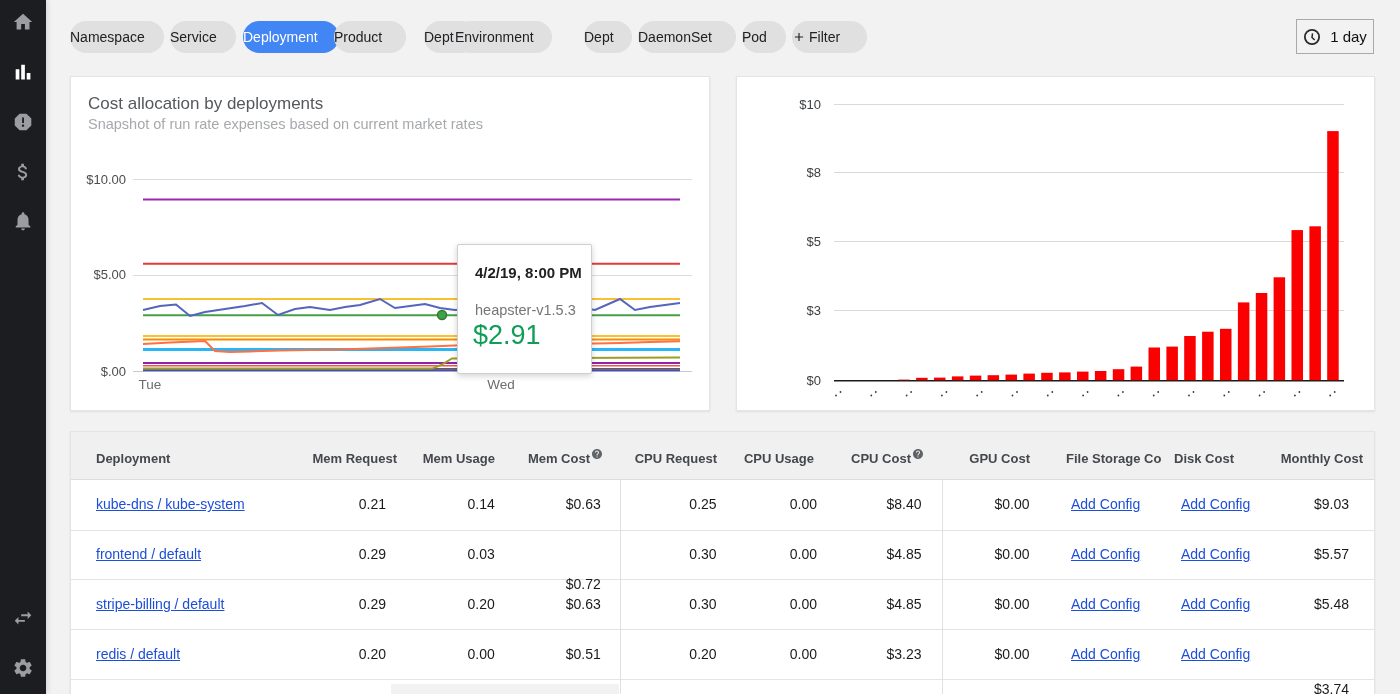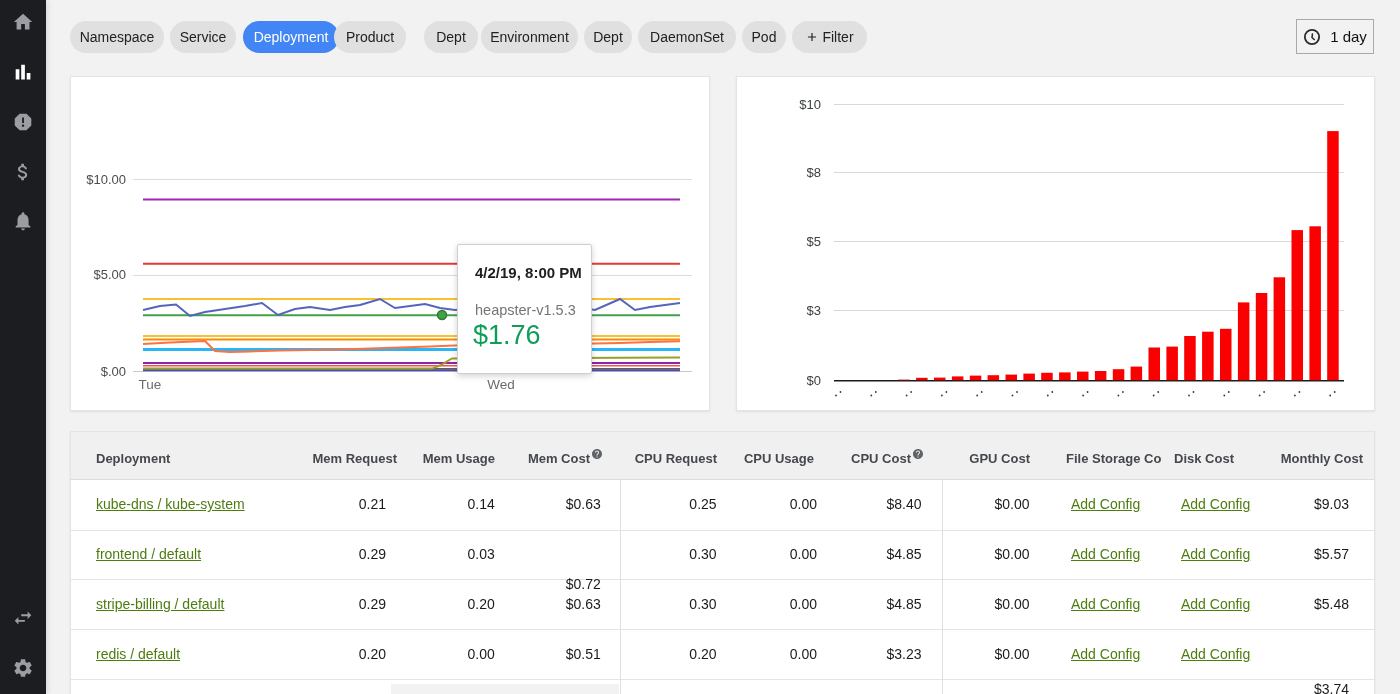--- a/index.html
+++ b/index.html
@@ -1,25 +1,25 @@
 <!DOCTYPE html>
 <html><head>
 <meta charset="utf-8">
 <style>
 *{margin:0;padding:0;box-sizing:border-box}
 html,body{width:1400px;height:694px;overflow:hidden}
 body{background:#f2f2f2;font-family:"Liberation Sans",sans-serif;position:relative}
 .abs{position:absolute}
-.chip{position:absolute;top:21px;height:32px;border-radius:16px;background:#e0e0e0;color:#202124;font-size:14px;line-height:32px;text-align:center}
+.chip{position:absolute;top:21px;height:32px;border-radius:16px;background:#e0e0e0;color:#202124;font-size:14px;line-height:32px;}
 .chip.sel{background:#4285f4;color:#fff}
 .card{position:absolute;background:#fff;border:1px solid #e4e4e4;box-shadow:0 1px 2px rgba(0,0,0,0.08)}
 .hdrcell{position:absolute;font-size:13px;font-weight:bold;color:#44474c;top:451px;white-space:nowrap}
 .qicon{position:absolute;right:-13px;top:-3px}
 .valcell{position:absolute;font-size:14px;color:#1b1b1b}
-a.lnk{color:#4d7c0f;}
+a.lnk{color:#1d4ed8;}
 </style>
 </head>
 <body>
 
 <div class="abs" style="left:0;top:0;width:46px;height:694px;background:#1c1d21;box-shadow:2px 0 5px rgba(0,0,0,0.10)">
   <svg width="46" height="694" viewBox="0 0 46 694" style="position:absolute;left:0;top:0">
     <g fill="#9b9da3">
       <g transform="translate(12,11) scale(0.92)">
           <path d="M10 20v-6h4v6h5v-8h3L12 3 2 12h3v8z"></path>
         </g>
@@ -43,37 +43,39 @@
         </g>
     </g>
   </svg>
 </div>
 
 <div class="chip" style="left:70px;width:94px">Namespace</div>
 <div class="chip" style="left:170px;width:66px">Service</div>
 <div class="chip sel" style="left:243px;width:96px">Deployment</div>
 <div class="chip" style="left:334px;width:72px">Product</div>
 <div class="chip" style="left:424px;width:54px">Dept</div>
-<div class="chip" style="left:481px;width:97px">Environment</div>
+<div class="chip" style="left:455px;width:97px">Environment</div>
 <div class="chip" style="left:584px;width:48px">Dept</div>
 <div class="chip" style="left:638px;width:98px">DaemonSet</div>
 <div class="chip" style="left:742px;width:44px">Pod</div>
 <div class="chip" style="left:792px;width:75px"><svg width="14" height="14" viewBox="0 0 24 24" style="vertical-align:-2px;margin-right:3px">
       <path fill="#202124" d="M19 13h-6v6h-2v-6H5v-2h6V5h2v6h6v2z"></path>
     </svg>Filter</div>
 
 <div class="abs" style="left:1296px;top:19px;width:78px;height:35px;border:1px solid #a9a9a9;display:flex;align-items:center;justify-content:center">
   <svg width="18" height="18" viewBox="0 0 24 24" style="margin-right:9px">
     <circle cx="12" cy="12" r="9.5" fill="none" stroke="#2a2a2a" stroke-width="2.4"></circle>
     <path d="M12.7 7.2 L12 12.6 L15.6 16" fill="none" stroke="#2a2a2a" stroke-width="2"></path>
   </svg>
   <span style="font-size:15px;color:#111">1 day</span>
 </div>
 
 <div class="card" style="left:70px;top:76px;width:640px;height:335px">
+  <div style="position:absolute;left:17px;top:17px;font-size:17px;color:#55585c">Cost allocation by deployments</div>
+  <div style="position:absolute;left:17px;top:39px;font-size:14.5px;color:#a6a9ac">Snapshot of run rate expenses based on current market rates</div>
   <svg width="640" height="335" viewBox="0 0 640 335" style="position:absolute;left:-1px;top:-1px">
 
     <line x1="63" y1="103.5" x2="622" y2="103.5" stroke="#dcdcdc" stroke-width="1"></line>
     <line x1="63" y1="199.5" x2="622" y2="199.5" stroke="#dcdcdc" stroke-width="1"></line>
     <line x1="63" y1="295.5" x2="622" y2="295.5" stroke="#c9c9c9" stroke-width="1"></line>
 
     <text x="56" y="107.8" font-size="13" fill="#4a4d50" text-anchor="end">$10.00</text>
     <text x="56" y="203.4" font-size="13" fill="#4a4d50" text-anchor="end">$5.00</text>
     <text x="56" y="299.5" font-size="13" fill="#4a4d50" text-anchor="end">$.00</text>
 
@@ -98,21 +100,21 @@
 
     <polyline points="73,268 100,266.5 135,265 145,275 160,276 180,275.5 210,274.5 240,274 270,273.5 300,272.5 330,271.5 360,270.5 385,269.5 430,268 525,267.5 550,267 580,266 610,265.3" fill="none" stroke="#ff7043" stroke-width="2"></polyline>
 
     <circle cx="372" cy="239" r="4.5" fill="#43a047" stroke="#2e7d32" stroke-width="1.5"></circle>
   </svg>
 </div>
 
 <div class="abs" style="left:457px;top:244px;width:135px;height:130px;background:#fff;border:1px solid #cfcfcf;border-radius:2px;box-shadow:0 2px 6px rgba(0,0,0,0.18);z-index:5">
   <div style="position:absolute;left:17px;top:19px;font-size:15px;font-weight:bold;color:#212121">4/2/19, 8:00 PM</div>
   <div style="position:absolute;left:17px;top:57px;font-size:14.5px;color:#757575">heapster-v1.5.3</div>
-  <div style="position:absolute;left:15px;top:75px;font-size:27px;color:#0f9d58">$1.76</div>
+  <div style="position:absolute;left:15px;top:75px;font-size:27px;color:#0f9d58">$2.91</div>
 </div>
 
 <div class="card" style="left:736px;top:76px;width:639px;height:335px">
   <svg width="639" height="335" viewBox="0 0 639 335" style="position:absolute;left:-1px;top:-1px">
     <line x1="98" y1="28.5" x2="608" y2="28.5" stroke="#d9d9d9" stroke-width="1"></line>
     <line x1="98" y1="96.5" x2="608" y2="96.5" stroke="#d9d9d9" stroke-width="1"></line>
     <line x1="98" y1="165.5" x2="608" y2="165.5" stroke="#d9d9d9" stroke-width="1"></line>
     <line x1="98" y1="234.5" x2="608" y2="234.5" stroke="#d9d9d9" stroke-width="1"></line>
     <line x1="98" y1="304.8" x2="608" y2="304.8" stroke="#1a1a1a" stroke-width="1.6"></line>
     <text x="85" y="32.5" font-size="13" fill="#3c4043" text-anchor="end">$10</text>

